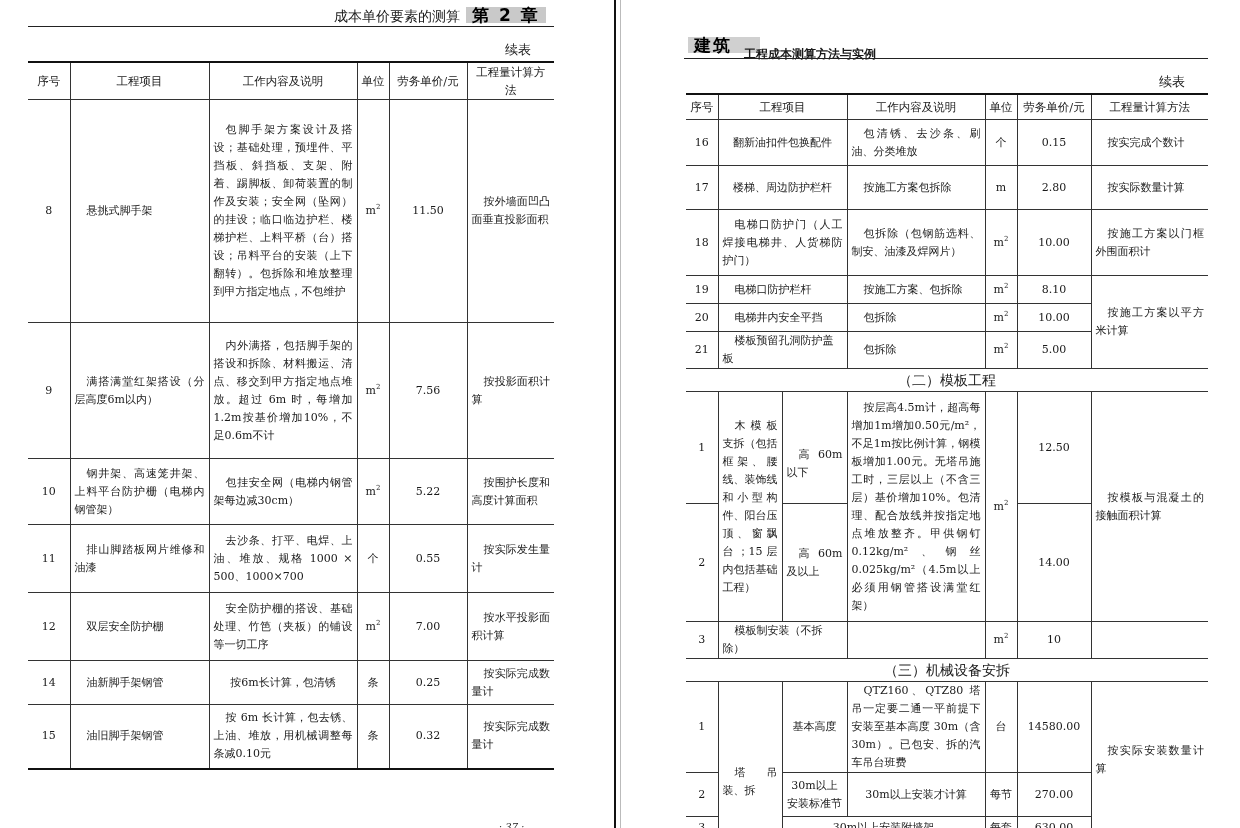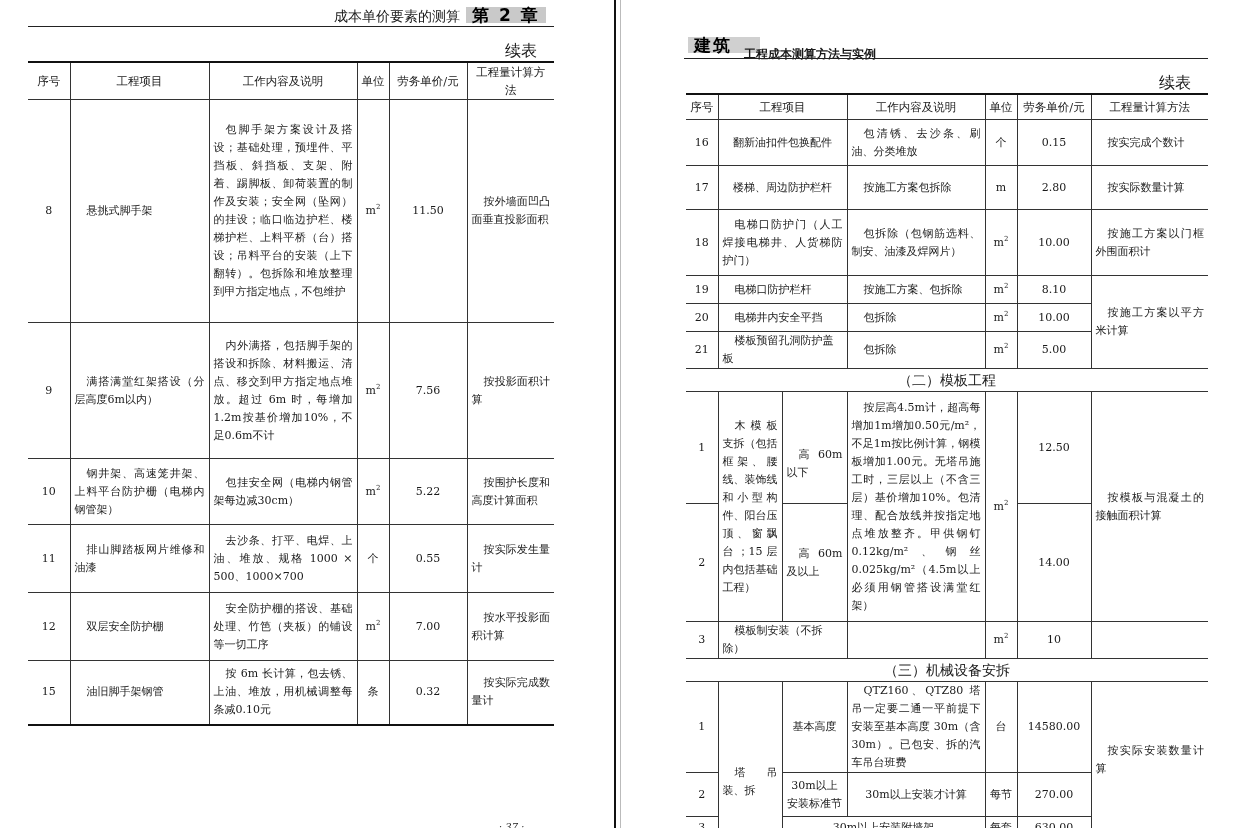--- a/index.html
+++ b/index.html
@@ -9,21 +9,21 @@
   #left-page { left:0; width:612px; }
   #right-page { left:626px; width:614px;margin-top:32px; }
   .divider-l { position:absolute; left:614px; top:0; width:2px; height:828px; background:#111; }
   .divider-r { position:absolute; left:620px; top:0; width:1px; height:828px; background:#bbb; }
 
   .running-head { position:absolute; top:0; font-size:14px; }
   .rh-line { position:absolute; height:1px; background:#222; }
   .chapter-box { position:absolute; background:#c9c9c9; color:#000; font-weight:bold;
                  font-family:"DejaVu Sans","Liberation Sans",sans-serif; font-size:17px; letter-spacing:2px;
                  padding:0 6px; line-height:16px; }
-  .cont { position:absolute; font-size:16px; }
+  .cont { position:absolute; font-size:13px; }
   .pno { position:absolute; font-size:10px; font-style:italic; }
 
   table { position:absolute; border-collapse:collapse; font-size:11px; line-height:18px; }
   td, th { border:1px solid #333; padding:0 4px; vertical-align:middle; font-weight:normal; }
   th { height:24px; text-align:center; font-size:11.5px; }
   tr.first td, tr.first th { border-top:2px solid #111; }
   tr.last td { border-bottom:2px solid #111; }
   td.c { text-align:center; }
   td.j { text-align:justify; text-justify:inter-character; }
   td.ind { text-indent:1.1em; }
@@ -91,20 +91,28 @@
       <td class="c">0.55</td>
       <td class="j ind">按实际发生量计</td>
     </tr>
     <tr style="height:68px">
       <td class="c">12</td>
       <td class="ind">双层安全防护棚</td>
       <td class="j ind">安全防护棚的搭设、基础处理、竹笆（夹板）的铺设等一切工序</td>
       <td class="c"><span>m</span><sup>2</sup></td>
       <td class="c">7.00</td>
       <td class="j ind">按水平投影面积计算</td>
+    </tr>
+    <tr style="height:44px">
+      <td class="c">14</td>
+      <td class="ind">油新脚手架钢管</td>
+      <td class="c">按6m长计算，包清锈</td>
+      <td class="c"><span>条</span><sup></sup></td>
+      <td class="c">0.25</td>
+      <td class="j ind">按实际完成数量计</td>
     </tr>
     <tr class="last" style="height:64px">
       <td class="c">15</td>
       <td class="ind">油旧脚手架钢管</td>
       <td class="j ind">按 6m 长计算，包去锈、上油、堆放，用机械调整每条减0.10元</td>
       <td class="c"><span>条</span><sup></sup></td>
       <td class="c">0.32</td>
       <td class="j ind">按实际完成数量计</td>
     </tr>
   </tbody>

